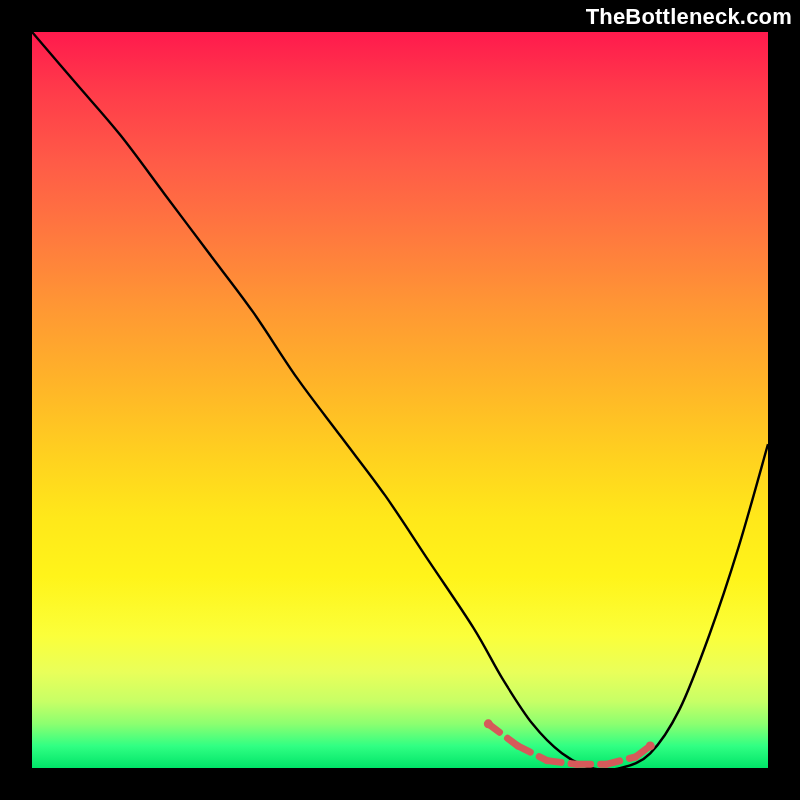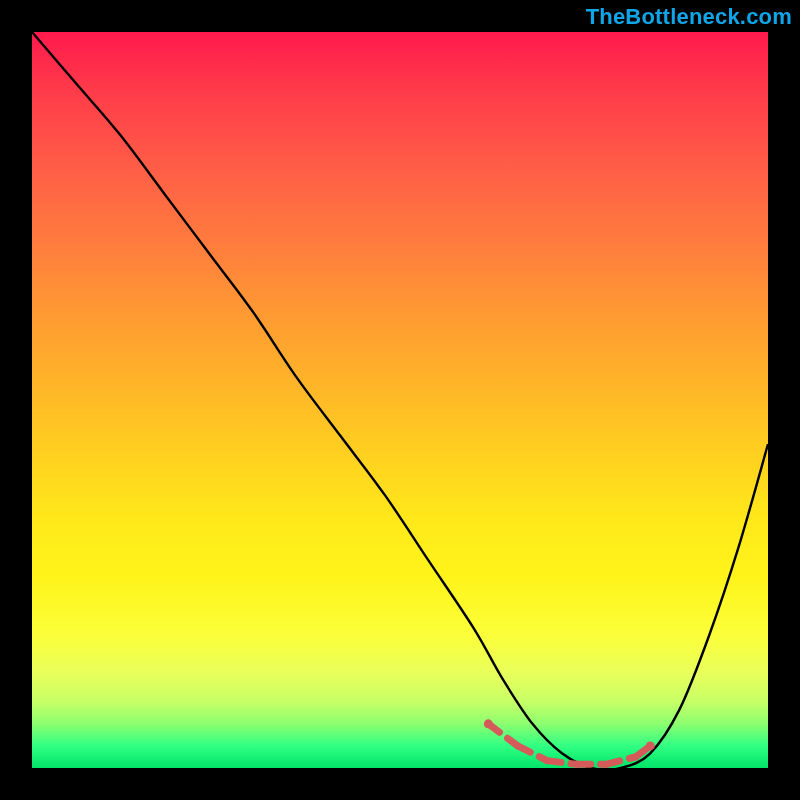--- a/index.html
+++ b/index.html
@@ -46,21 +46,21 @@
   .dotted {
     position: absolute;
     inset: 0;
   }
   .watermark {
     position: absolute;
     top: 4px;
     right: 8px;
     font-family: Arial, Helvetica, sans-serif;
     font-size: 22px;
-    color: #0ea5e9;
+    color: #ffffff;
     font-weight: 600;
     letter-spacing: 0.2px;
   }
 </style>
 </head>
 <body>
 
 <div class="frame">
   <div class="watermark">TheBottleneck.com</div>
   <div class="plot">

